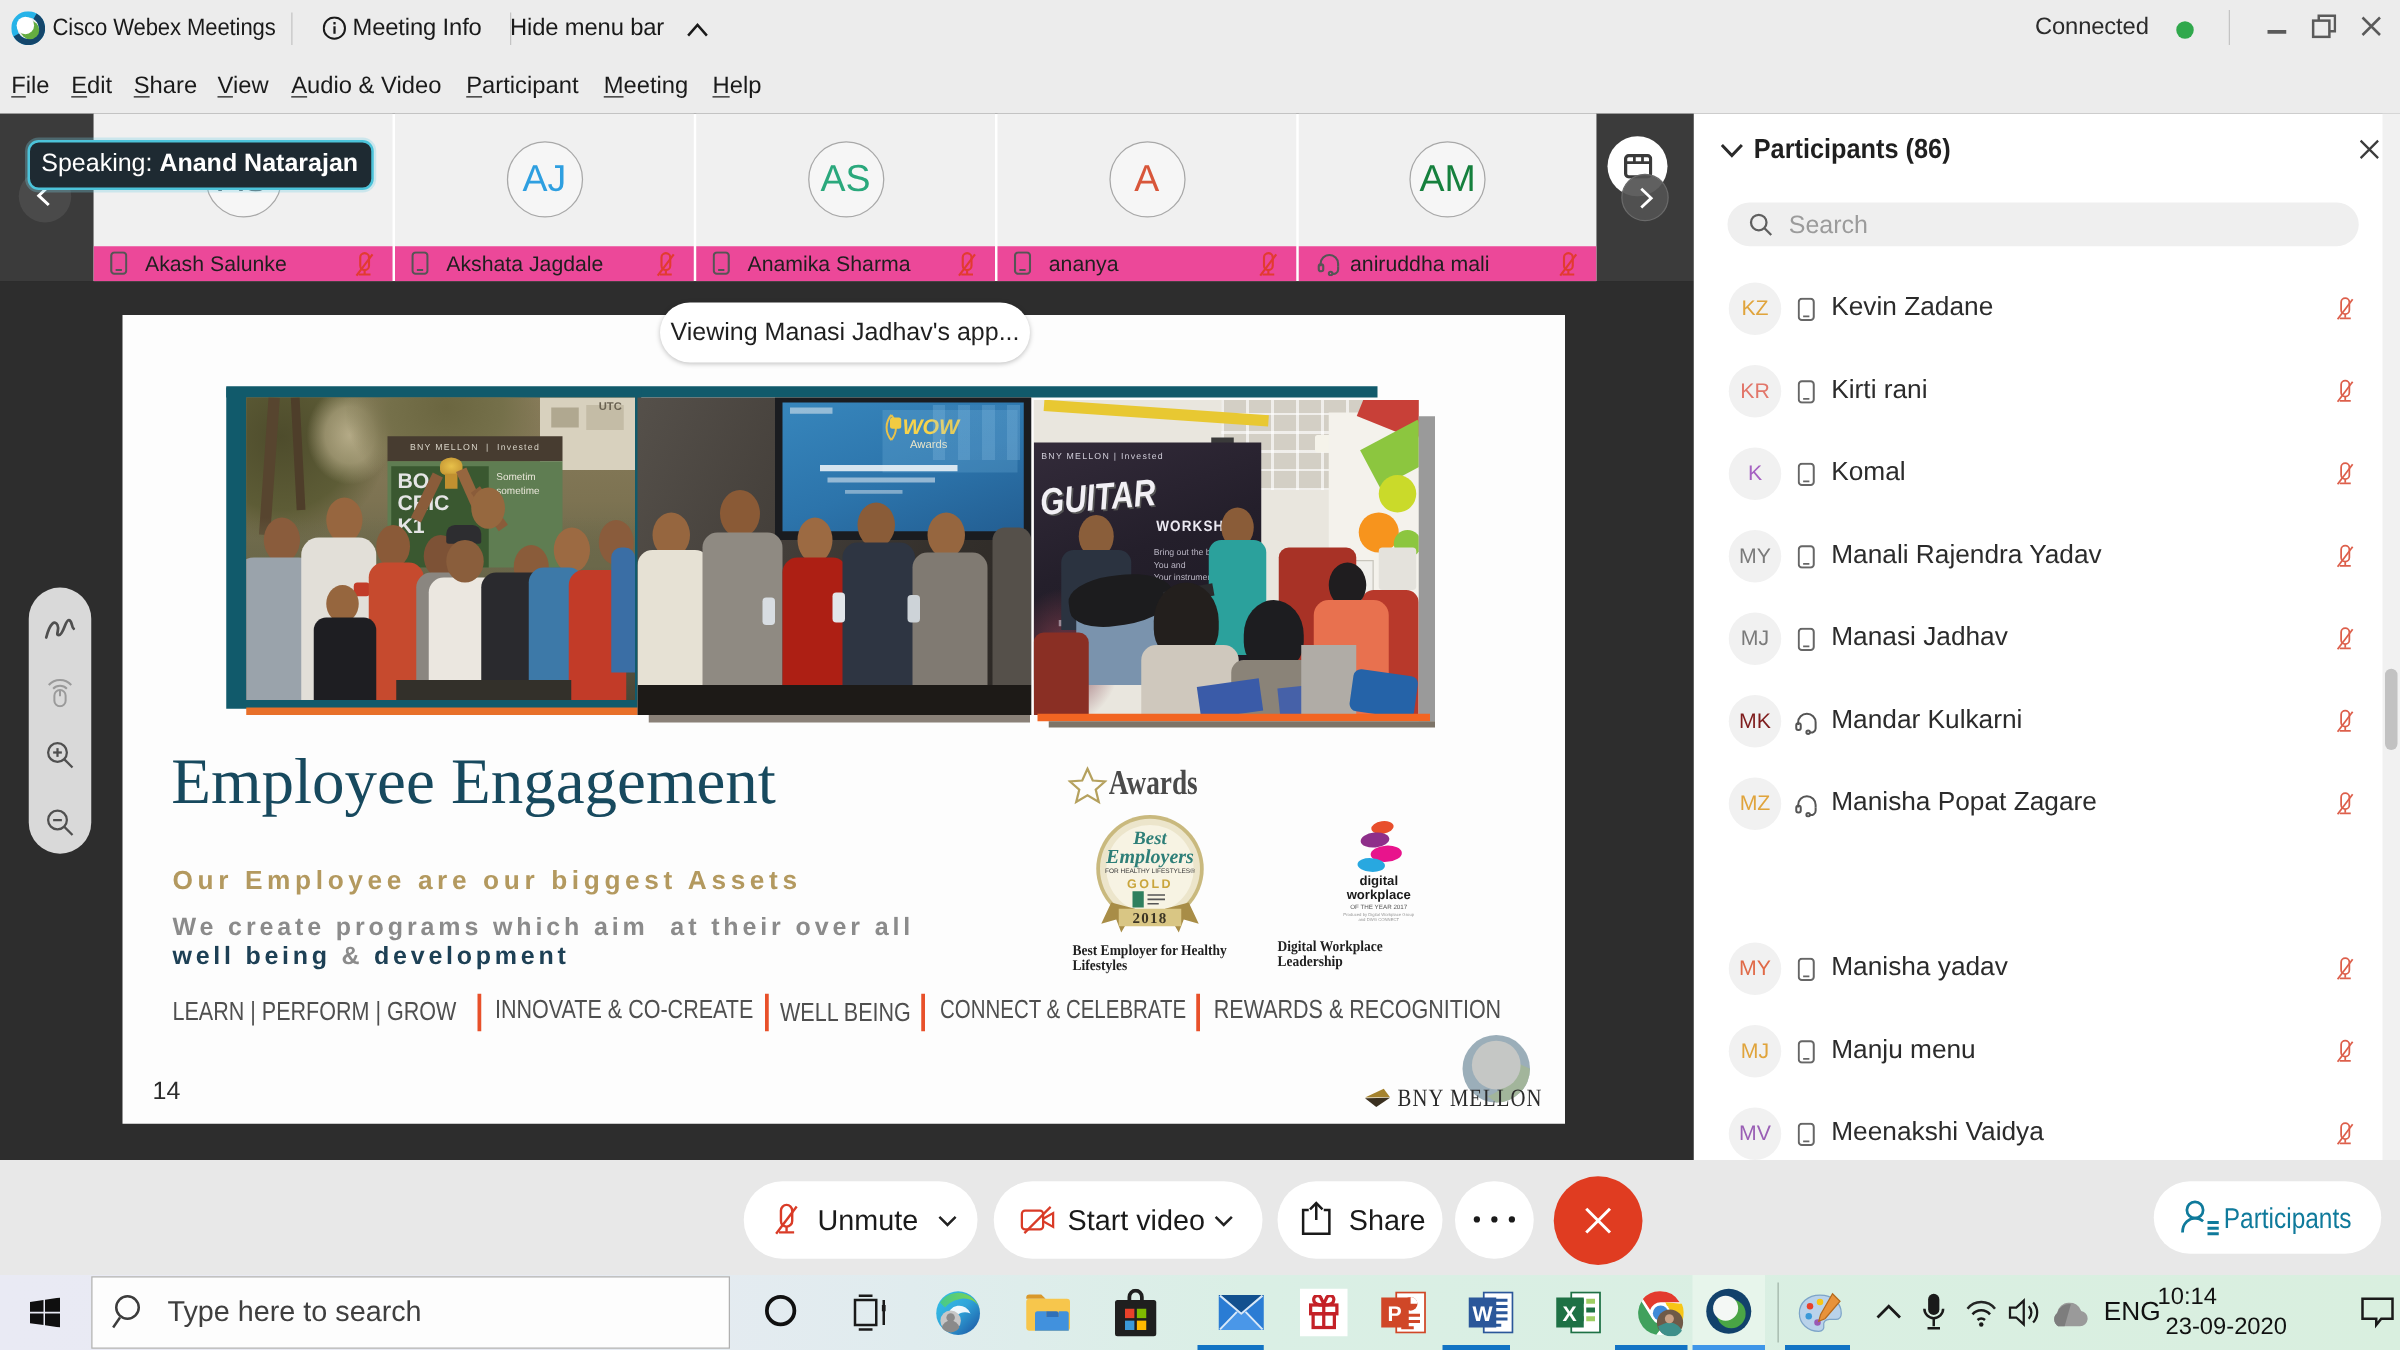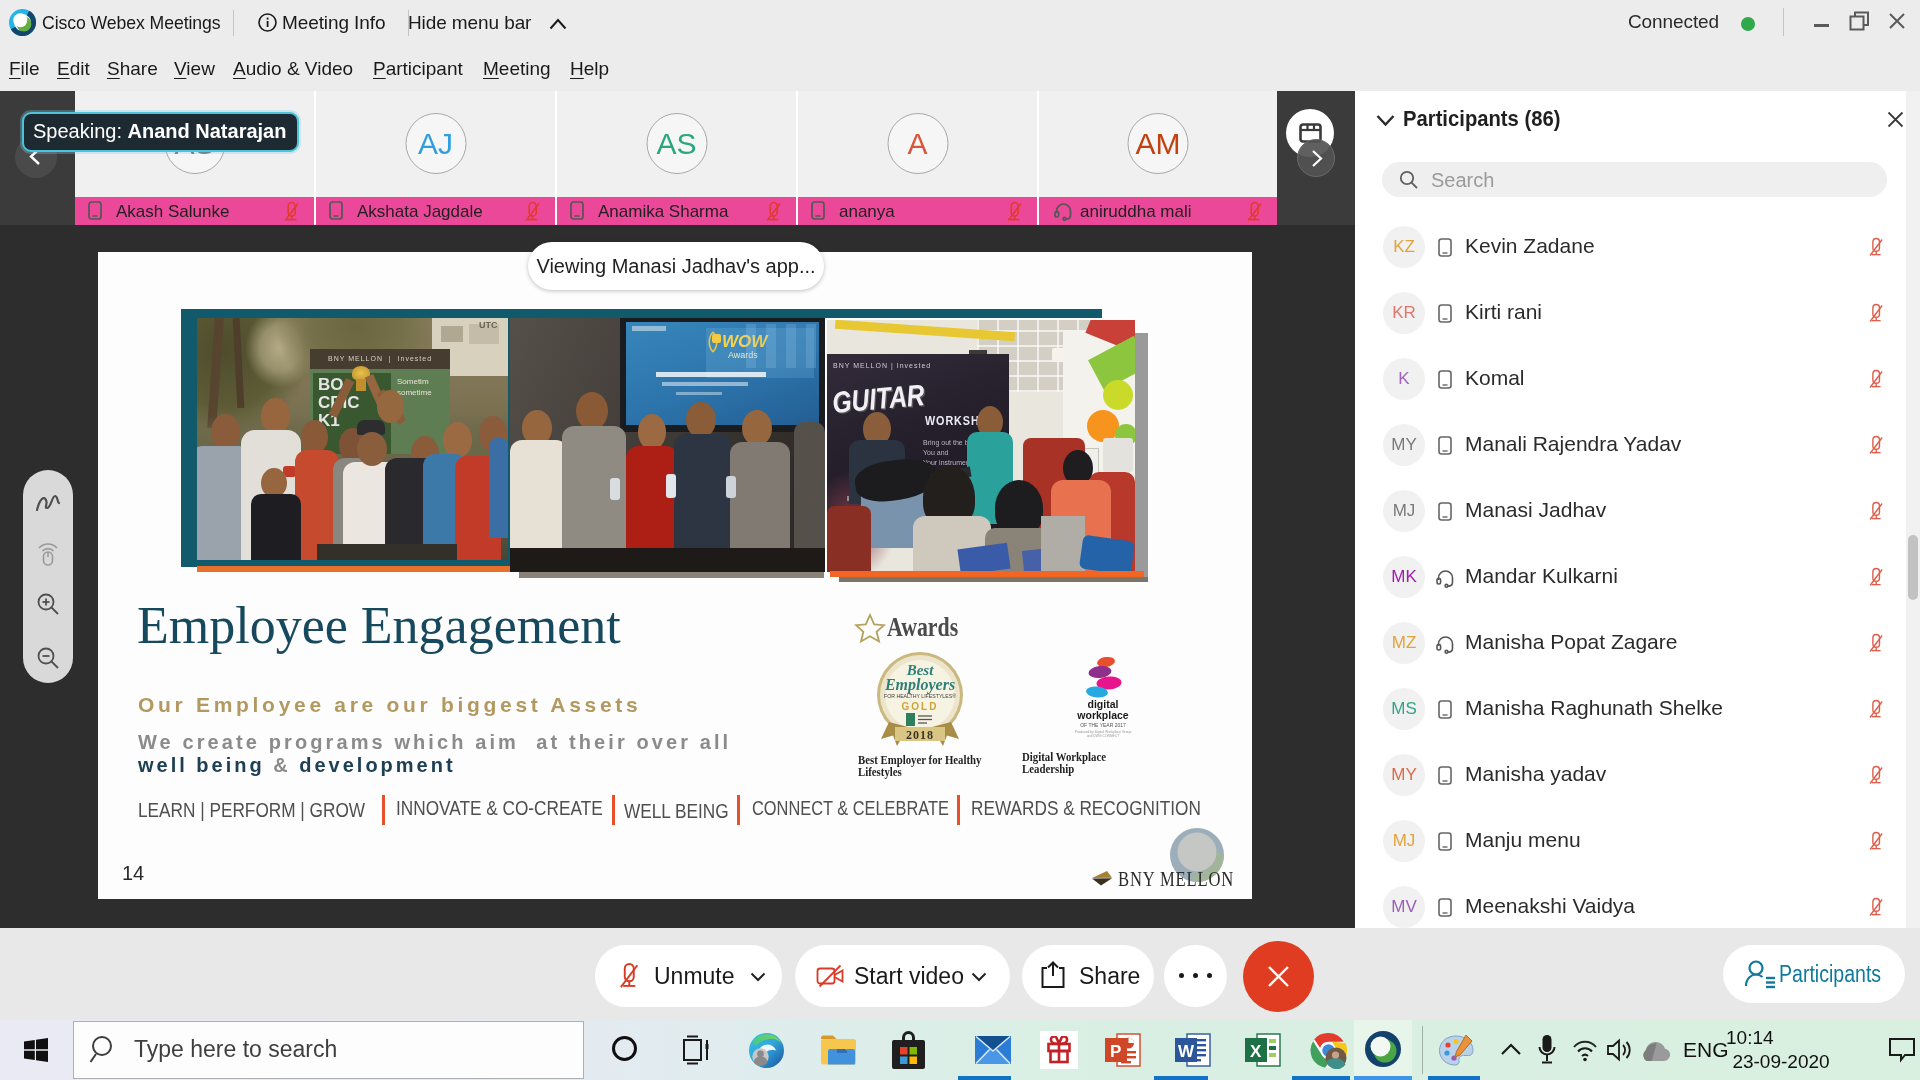--- a/index.html
+++ b/index.html
@@ -156,21 +156,21 @@
           <g stroke="#e23b30" stroke-width="1.7" fill="none">
             <rect x="5.2" y="1.5" width="7" height="13.5" rx="3.5"></rect>
             <line x1="8.7" y1="15" x2="8.7" y2="18.2"></line>
             <line x1="4" y1="18.6" x2="13.4" y2="18.6"></line>
             <line x1="2.2" y1="19.5" x2="15" y2="2.5"></line>
           </g>
         </svg>
     </div>
   </div>
   <div class="tile" style="left:1039px;width:238px">
-      <div class="avatar" style="color:#c2410c">AM</div>
+      <div class="avatar" style="color:#15803d">AM</div>
     <div class="label">
       <svg class="abs" style="left:14px;top:4px" width="21" height="20" viewBox="0 0 21 20">
           <g stroke="#555" stroke-width="1.7" fill="none">
             <path d="M3.5 12 v-2 a7 7 0 0 1 14 0 v2"></path>
             <rect x="2" y="10.5" width="3.6" height="5.5" rx="1.6"></rect>
             <path d="M17.5 12 v2.5 a3.5 3.5 0 0 1 -5 3.2"></path>
             <circle cx="11.5" cy="17.8" r="1.4"></circle>
           </g>
         </svg>
       <div class="pname">aniruddha mali</div>
@@ -532,21 +532,21 @@
       <svg class="abs" style="right:36px;top:23px" width="16" height="20" viewBox="0 0 17 21">
         <g stroke="#dd5f4b" stroke-width="1.5" fill="none">
           <rect x="5.2" y="1.5" width="7" height="13.5" rx="3.5"></rect>
           <line x1="8.7" y1="15" x2="8.7" y2="18.2"></line>
           <line x1="4" y1="18.6" x2="13.4" y2="18.6"></line>
           <line x1="2.2" y1="19.5" x2="15" y2="2.5"></line>
         </g>
       </svg>
     </div>
   <div class="prow" style="top:453px">
-      <div class="pavatar" style="color:#a21caf">MK</div>
+      <div class="pavatar" style="color:#7f1d1d">MK</div>
       <svg class="abs" style="left:80px;top:24px" width="21" height="20" viewBox="0 0 21 20">
         <g stroke="#555" stroke-width="1.6" fill="none">
           <path d="M3.5 12 v-2 a7 7 0 0 1 14 0 v2"></path>
           <rect x="2" y="10.5" width="3.6" height="5.5" rx="1.6"></rect>
           <path d="M17.5 12 v2.5 a3.5 3.5 0 0 1 -5 3.2"></path>
           <circle cx="11.5" cy="17.8" r="1.4"></circle>
         </g>
       </svg>
       <div class="pnm">Mandar Kulkarni</div>
       <svg class="abs" style="right:36px;top:23px" width="16" height="20" viewBox="0 0 17 21">
@@ -562,36 +562,20 @@
       <div class="pavatar" style="color:#e0a43c">MZ</div>
       <svg class="abs" style="left:80px;top:24px" width="21" height="20" viewBox="0 0 21 20">
         <g stroke="#555" stroke-width="1.6" fill="none">
           <path d="M3.5 12 v-2 a7 7 0 0 1 14 0 v2"></path>
           <rect x="2" y="10.5" width="3.6" height="5.5" rx="1.6"></rect>
           <path d="M17.5 12 v2.5 a3.5 3.5 0 0 1 -5 3.2"></path>
           <circle cx="11.5" cy="17.8" r="1.4"></circle>
         </g>
       </svg>
       <div class="pnm">Manisha Popat Zagare</div>
-      <svg class="abs" style="right:36px;top:23px" width="16" height="20" viewBox="0 0 17 21">
-        <g stroke="#dd5f4b" stroke-width="1.5" fill="none">
-          <rect x="5.2" y="1.5" width="7" height="13.5" rx="3.5"></rect>
-          <line x1="8.7" y1="15" x2="8.7" y2="18.2"></line>
-          <line x1="4" y1="18.6" x2="13.4" y2="18.6"></line>
-          <line x1="2.2" y1="19.5" x2="15" y2="2.5"></line>
-        </g>
-      </svg>
-    </div>
-  <div class="prow" style="top:585px">
-      <div class="pavatar" style="color:#35a38a">MS</div>
-      <svg class="abs" style="left:83px;top:24px" width="14" height="19" viewBox="0 0 14 19">
-        <rect x="1" y="1" width="12" height="17" rx="2.5" fill="none" stroke="#666" stroke-width="1.6"></rect>
-        <line x1="4.5" y1="15" x2="9.5" y2="15" stroke="#666" stroke-width="1.4"></line>
-      </svg>
-      <div class="pnm">Manisha Raghunath Shelke</div>
       <svg class="abs" style="right:36px;top:23px" width="16" height="20" viewBox="0 0 17 21">
         <g stroke="#dd5f4b" stroke-width="1.5" fill="none">
           <rect x="5.2" y="1.5" width="7" height="13.5" rx="3.5"></rect>
           <line x1="8.7" y1="15" x2="8.7" y2="18.2"></line>
           <line x1="4" y1="18.6" x2="13.4" y2="18.6"></line>
           <line x1="2.2" y1="19.5" x2="15" y2="2.5"></line>
         </g>
       </svg>
     </div>
   <div class="prow" style="top:651px">

